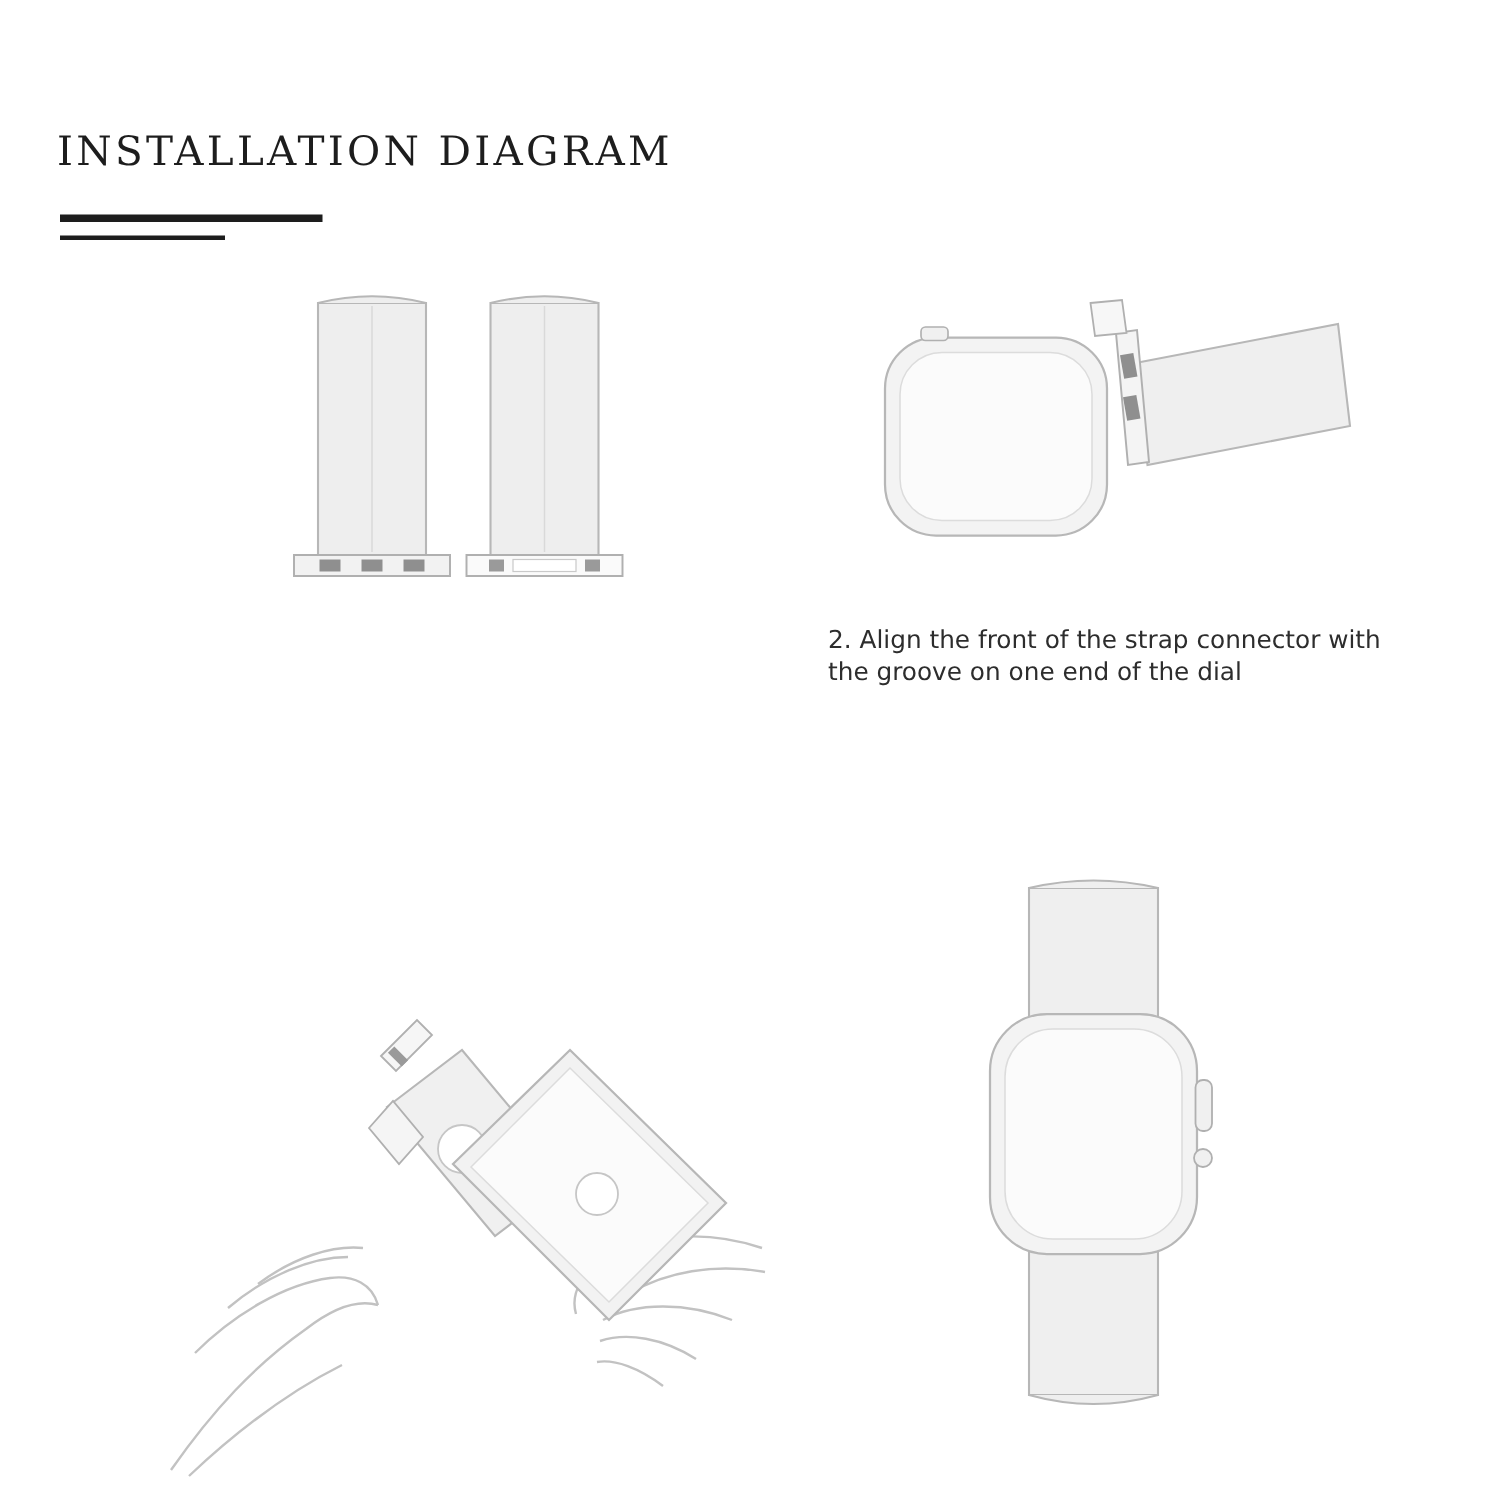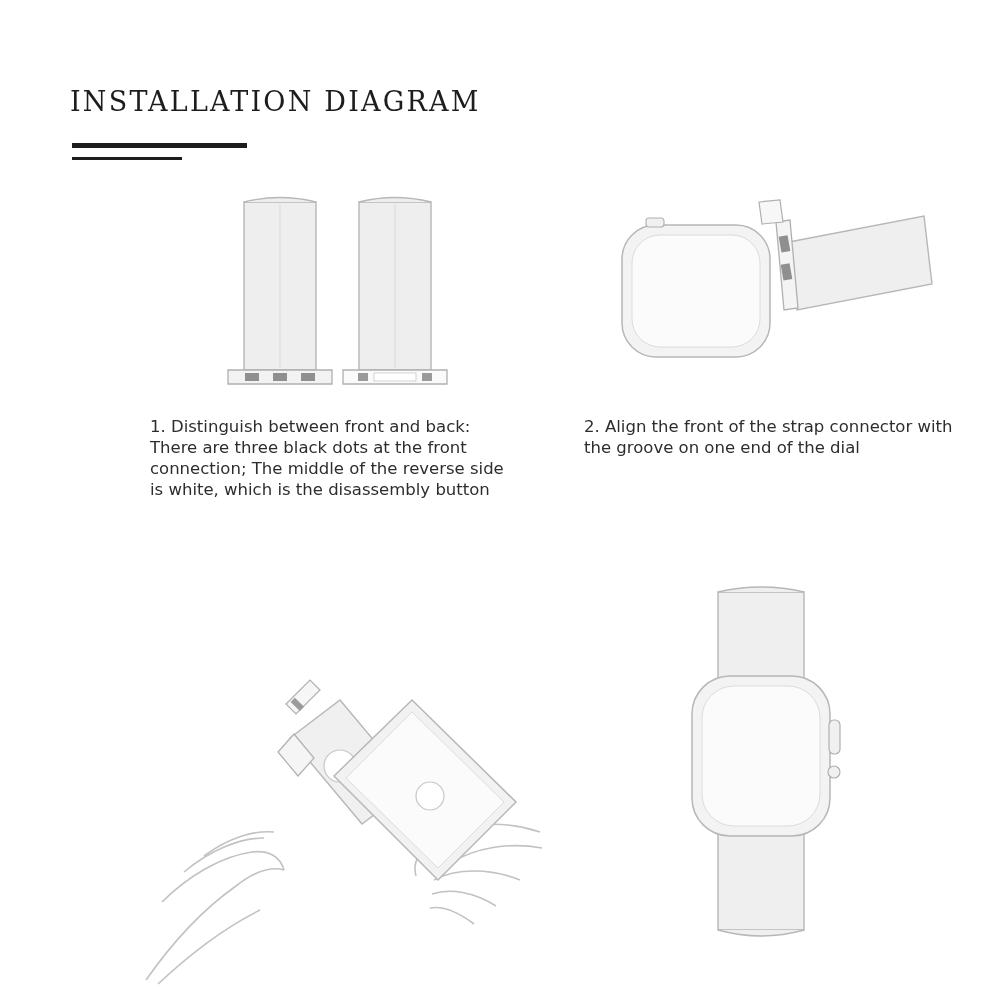--- a/index.html
+++ b/index.html
@@ -12,21 +12,20 @@
     height: 1000px;
     font-family: "DejaVu Sans", sans-serif;
     color: #2b2b2b;
     position: relative;
     overflow: hidden;
   }
 
   .page {
     position: absolute;
     inset: 0;
-    margin-left: 32px;
   }
 
   
   .header {
     position: absolute;
     left: 38px;
     top: 86px;
     width: 600px;
   }
   .title {
@@ -123,21 +122,20 @@
             <path d="M215 22 h72 v168 h-72 z" fill="#eeeeee" stroke="#b7b7b7" stroke-width="1.4"></path>
             <path d="M215 22 q36 -9 72 0" fill="#eeeeee" stroke="#b7b7b7" stroke-width="1.4"></path>
             <line x1="251" y1="24" x2="251" y2="188" stroke="#d9d9d9" stroke-width="1"></line>
             <path d="M199 190 h104 v14 h-104 z" fill="#fafafa" stroke="#b0b0b0" stroke-width="1.3"></path>
             <rect x="214" y="193" width="10" height="8" fill="#9a9a9a"></rect>
             <rect x="278" y="193" width="10" height="8" fill="#9a9a9a"></rect>
             <rect x="230" y="193" width="42" height="8" fill="#ffffff" stroke="#c9c9c9" stroke-width="0.8"></rect>
           </g>
         </svg>
       </div>
-      <div class="step-caption">1. Distinguish between front and back: There are three black dots at the front connection; The middle of the reverse side is white, which is the disassembly button</div>
     </div>
 
     <div class="step s2">
       <div class="step-art">
         <svg width="420" height="230" viewBox="0 0 420 230">
 
           <g>
             <path d="M205 62 L340 36 L348 104 L213 130 Z" fill="#efefef" stroke="#b7b7b7" stroke-width="1.4"></path>
             <path d="M192 42 L206 40 L214 128 L200 130 Z" fill="#f4f4f4" stroke="#b0b0b0" stroke-width="1.3"></path>
             <rect x="196" y="56" width="9" height="16" transform="rotate(-10 200 64)" fill="#8f8f8f"></rect>

